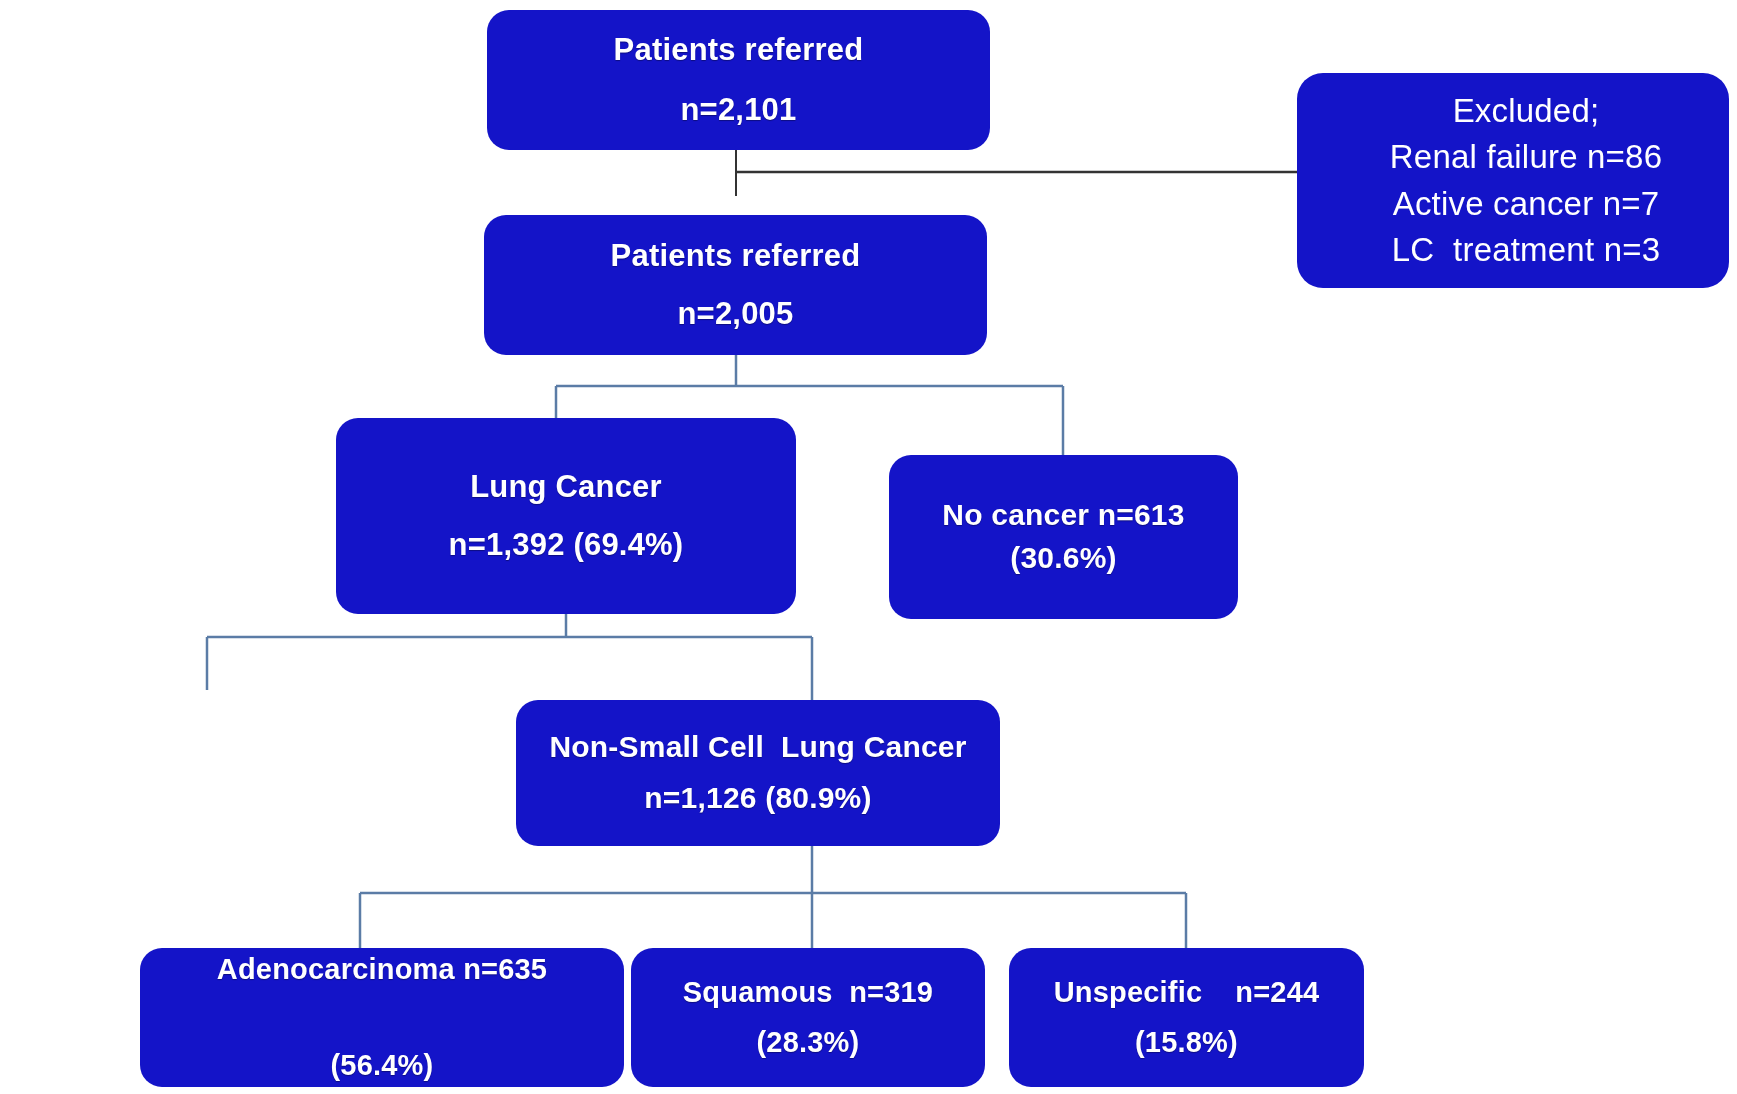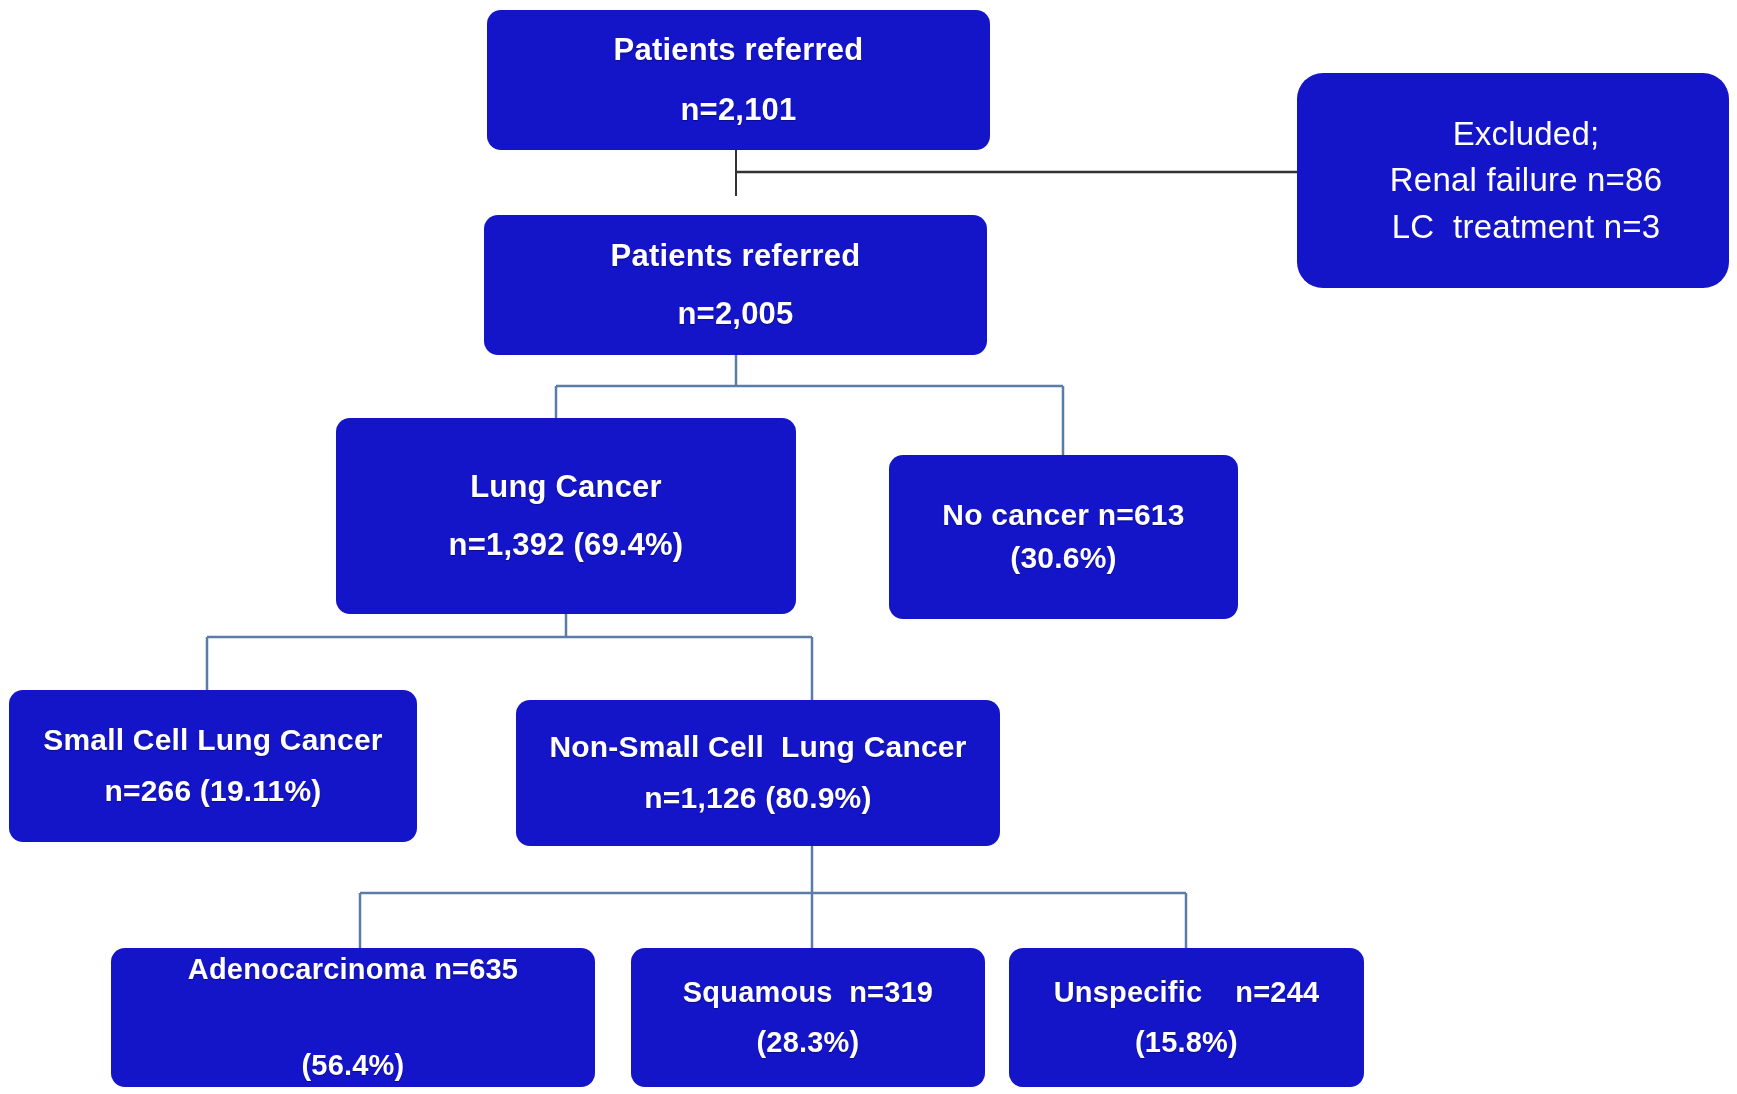--- a/index.html
+++ b/index.html
@@ -26,21 +26,21 @@
     width: 1737px;
     height: 1094px;
     pointer-events: none;
   }
 
   
   .node {
     position: absolute;
     box-sizing: border-box;
     background: #1414c8;
-    border-radius: 14px;
+    border-radius: 22px;
     color: #ffffff;
     display: flex;
     flex-direction: column;
     align-items: center;
     justify-content: center;
     text-align: center;
     font-weight: bold;
     letter-spacing: 0.2px;
     text-shadow: 0 1px 1px rgba(0,0,0,0.35);
     z-index: 2;
@@ -107,49 +107,46 @@
   </svg>
 
   <div class="node n-top" style="left:487px; top:10px; width:503px; height:140px;">
     <span class="line">Patients referred</span>
     <span class="line">n=2,101</span>
   </div>
 
   <div class="node n-excluded" style="left:1297px; top:73px; width:432px; height:215px;padding-left:40px;">
     <span class="line">Excluded;</span>
     <span class="line">Renal failure n=86</span>
+    <span class="line">Active cancer n=7</span>
     <span class="line">LC  treatment n=3</span>
   </div>
 
   <div class="node n-mid" style="left:484px; top:215px; width:503px; height:140px;">
     <span class="line">Patients referred</span>
     <span class="line">n=2,005</span>
   </div>
 
   <div class="node n-mid" style="left:336px; top:418px; width:460px; height:196px;">
     <span class="line">Lung Cancer</span>
     <span class="line">n=1,392 (69.4%)</span>
   </div>
 
   <div class="node n-nocancer" style="left:889px; top:455px; width:349px; height:164px;">
     <span class="line">No cancer n=613</span>
     <span class="line">(30.6%)</span>
   </div>
 
-  <div class="node n-sub" style="left:9px; top:690px; width:408px; height:152px;">
-    <span class="line">Small Cell Lung Cancer</span>
-    <span class="line">n=266 (19.11%)</span>
-  </div>
 
   <div class="node n-sub" style="left:516px; top:700px; width:484px; height:146px;">
     <span class="line">Non-Small Cell  Lung Cancer</span>
     <span class="line">n=1,126 (80.9%)</span>
   </div>
 
-  <div class="node n-leaf" style="left:111px; top:948px; width:484px; height:139px;gap:46px;">
+  <div class="node n-leaf" style="left:140px; top:948px; width:484px; height:139px;gap:46px;">
     <span class="line">Adenocarcinoma n=635</span>
     <span class="line">(56.4%)</span>
   </div>
 
   <div class="node n-leaf" style="left:631px; top:948px; width:354px; height:139px;">
     <span class="line">Squamous  n=319</span>
     <span class="line">(28.3%)</span>
   </div>
 
   <div class="node n-leaf" style="left:1009px; top:948px; width:355px; height:139px;">

